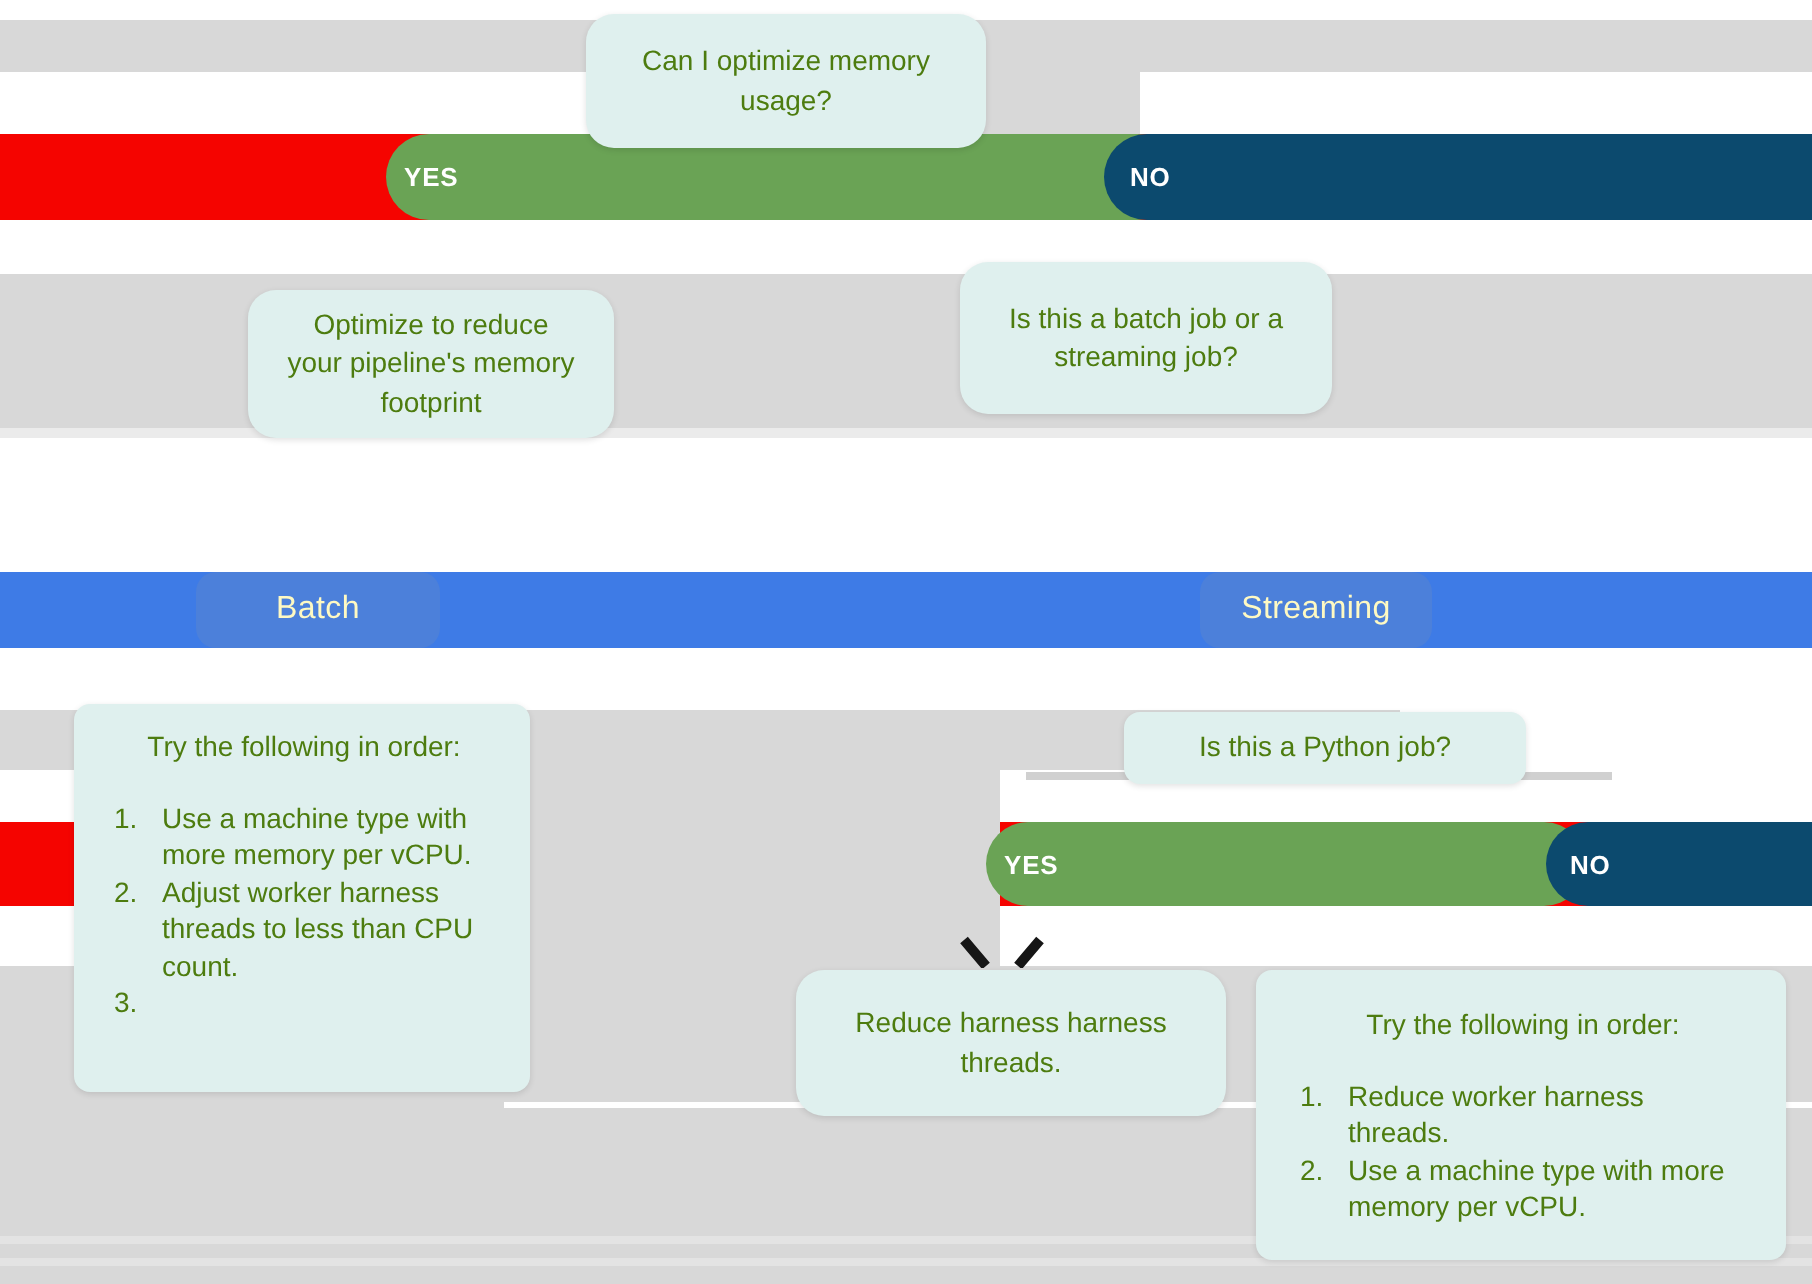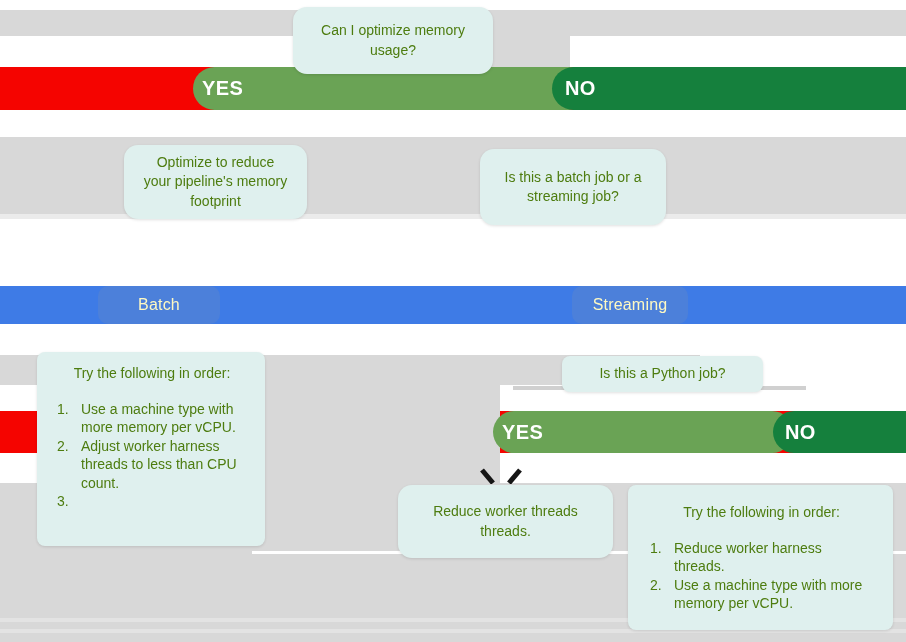--- a/index.html
+++ b/index.html
@@ -9,24 +9,24 @@
     overflow:hidden;
   }
   .abs { position:absolute; }
   .band { background:#d8d8d8; }
   .band-light { background:#ebebeb; }
   .thinline { background:#d0d0d0; }
   .seam { background:#ffffff; }
   .redbar { background:#f50400; }
   .bluebar { background:#3e7be6; }
   .greenpill { background:#6aa355; border-radius:22px; }
-  .nopill { background:#15803d; border-radius:22px 0 0 22px; }
+  .nopill { background:#0c4a6e; border-radius:22px 0 0 22px; }
   .bluepill { background:#4c80da; border-radius:10px; }
   .bar-label {
-    color:#ffffff; font-size:20px; font-weight:700; letter-spacing:.4px;
+    color:#ffffff; font-size:13px; font-weight:700; letter-spacing:.4px;
     display:flex; align-items:center; height:100%;
   }
   .branch-label {
     color:#fef9c3; font-size:16px; font-weight:400; letter-spacing:.2px;
     display:flex; align-items:center; justify-content:center; height:100%;
   }
   .node {
     background:#dff0ee; border-radius:14px; box-shadow:0 1px 3px rgba(0,0,0,.12);
     font-size:14px; line-height:19.5px; color:#4d7c0f;
   }
@@ -68,21 +68,21 @@
   <div class="abs greenpill" style="left:193px;top:67px;width:397px;height:43px;">
     <span class="bar-label" style="padding-left:9px;">YES</span>
   </div>
   <div class="abs nopill" style="left:552px;top:67px;width:354px;height:43px;">
     <span class="bar-label" style="padding-left:13px;">NO</span>
   </div>
 
   <div class="abs bluepill" style="left:98px;top:286px;width:122px;height:38px;">
     <span class="branch-label">Batch</span>
   </div>
-  <div class="abs bluepill" style="left:572px;top:286px;width:116px;height:38px;">
+  <div class="abs bluepill" style="left:600px;top:286px;width:116px;height:38px;">
     <span class="branch-label">Streaming</span>
   </div>
 
   <div class="abs greenpill" style="left:493px;top:411px;width:300px;height:42px;border-radius:21px;">
     <span class="bar-label" style="padding-left:9px;">YES</span>
   </div>
   <div class="abs nopill" style="left:773px;top:411px;width:133px;height:42px;border-radius:21px 0 0 21px;">
     <span class="bar-label" style="padding-left:12px;">NO</span>
   </div>
 
@@ -90,21 +90,21 @@
     <path d="M5 4 L16 17 M43 4 L32 17" stroke="#161616" stroke-width="5" fill="none"></path>
   </svg>
 
   <div class="abs node center" style="left:293px;top:7px;width:200px;height:67px;">Can I optimize memory
 usage?</div>
 
   <div class="abs node center" style="left:124px;top:145px;width:183px;height:74px;">Optimize to reduce
 your pipeline's memory
 footprint</div>
 
-  <div class="abs node center" style="left:480px;top:149px;width:186px;height:76px;">Is this a batch job or a
+  <div class="abs node center" style="left:480px;top:131px;width:186px;height:76px;">Is this a batch job or a
 streaming job?</div>
 
   <div class="abs node listbox" style="left:37px;top:352px;width:228px;height:194px;padding:12px 16px 0 18px;box-sizing:border-box;">
     <div class="title">Try the following in order:</div>
     <div class="steps">
 
         <div class="step">
           <span class="num">1.</span>
           <span class="txt">Use a machine type with more memory per vCPU.</span>
         </div>
@@ -115,21 +115,21 @@
         </div>
 
         <div class="step">
           <span class="num">3.</span>
         </div>
       </div>
   </div>
 
   <div class="abs node center" style="left:562px;top:356px;width:201px;height:36px;border-radius:8px;">Is this a Python job?</div>
 
-  <div class="abs node center" style="left:398px;top:485px;width:215px;height:73px;">Reduce worker threads
+  <div class="abs node center" style="left:398px;top:485px;width:215px;height:73px;">Reduce harness harness
 threads.</div>
 
   <div class="abs node listbox" style="left:628px;top:485px;width:265px;height:145px;padding:18px 18px 0 20px;box-sizing:border-box;">
     <div class="title">Try the following in order:</div>
     <div class="steps">
 
         <div class="step">
           <span class="num">1.</span>
           <span class="txt">Reduce worker harness threads.</span>
         </div>

